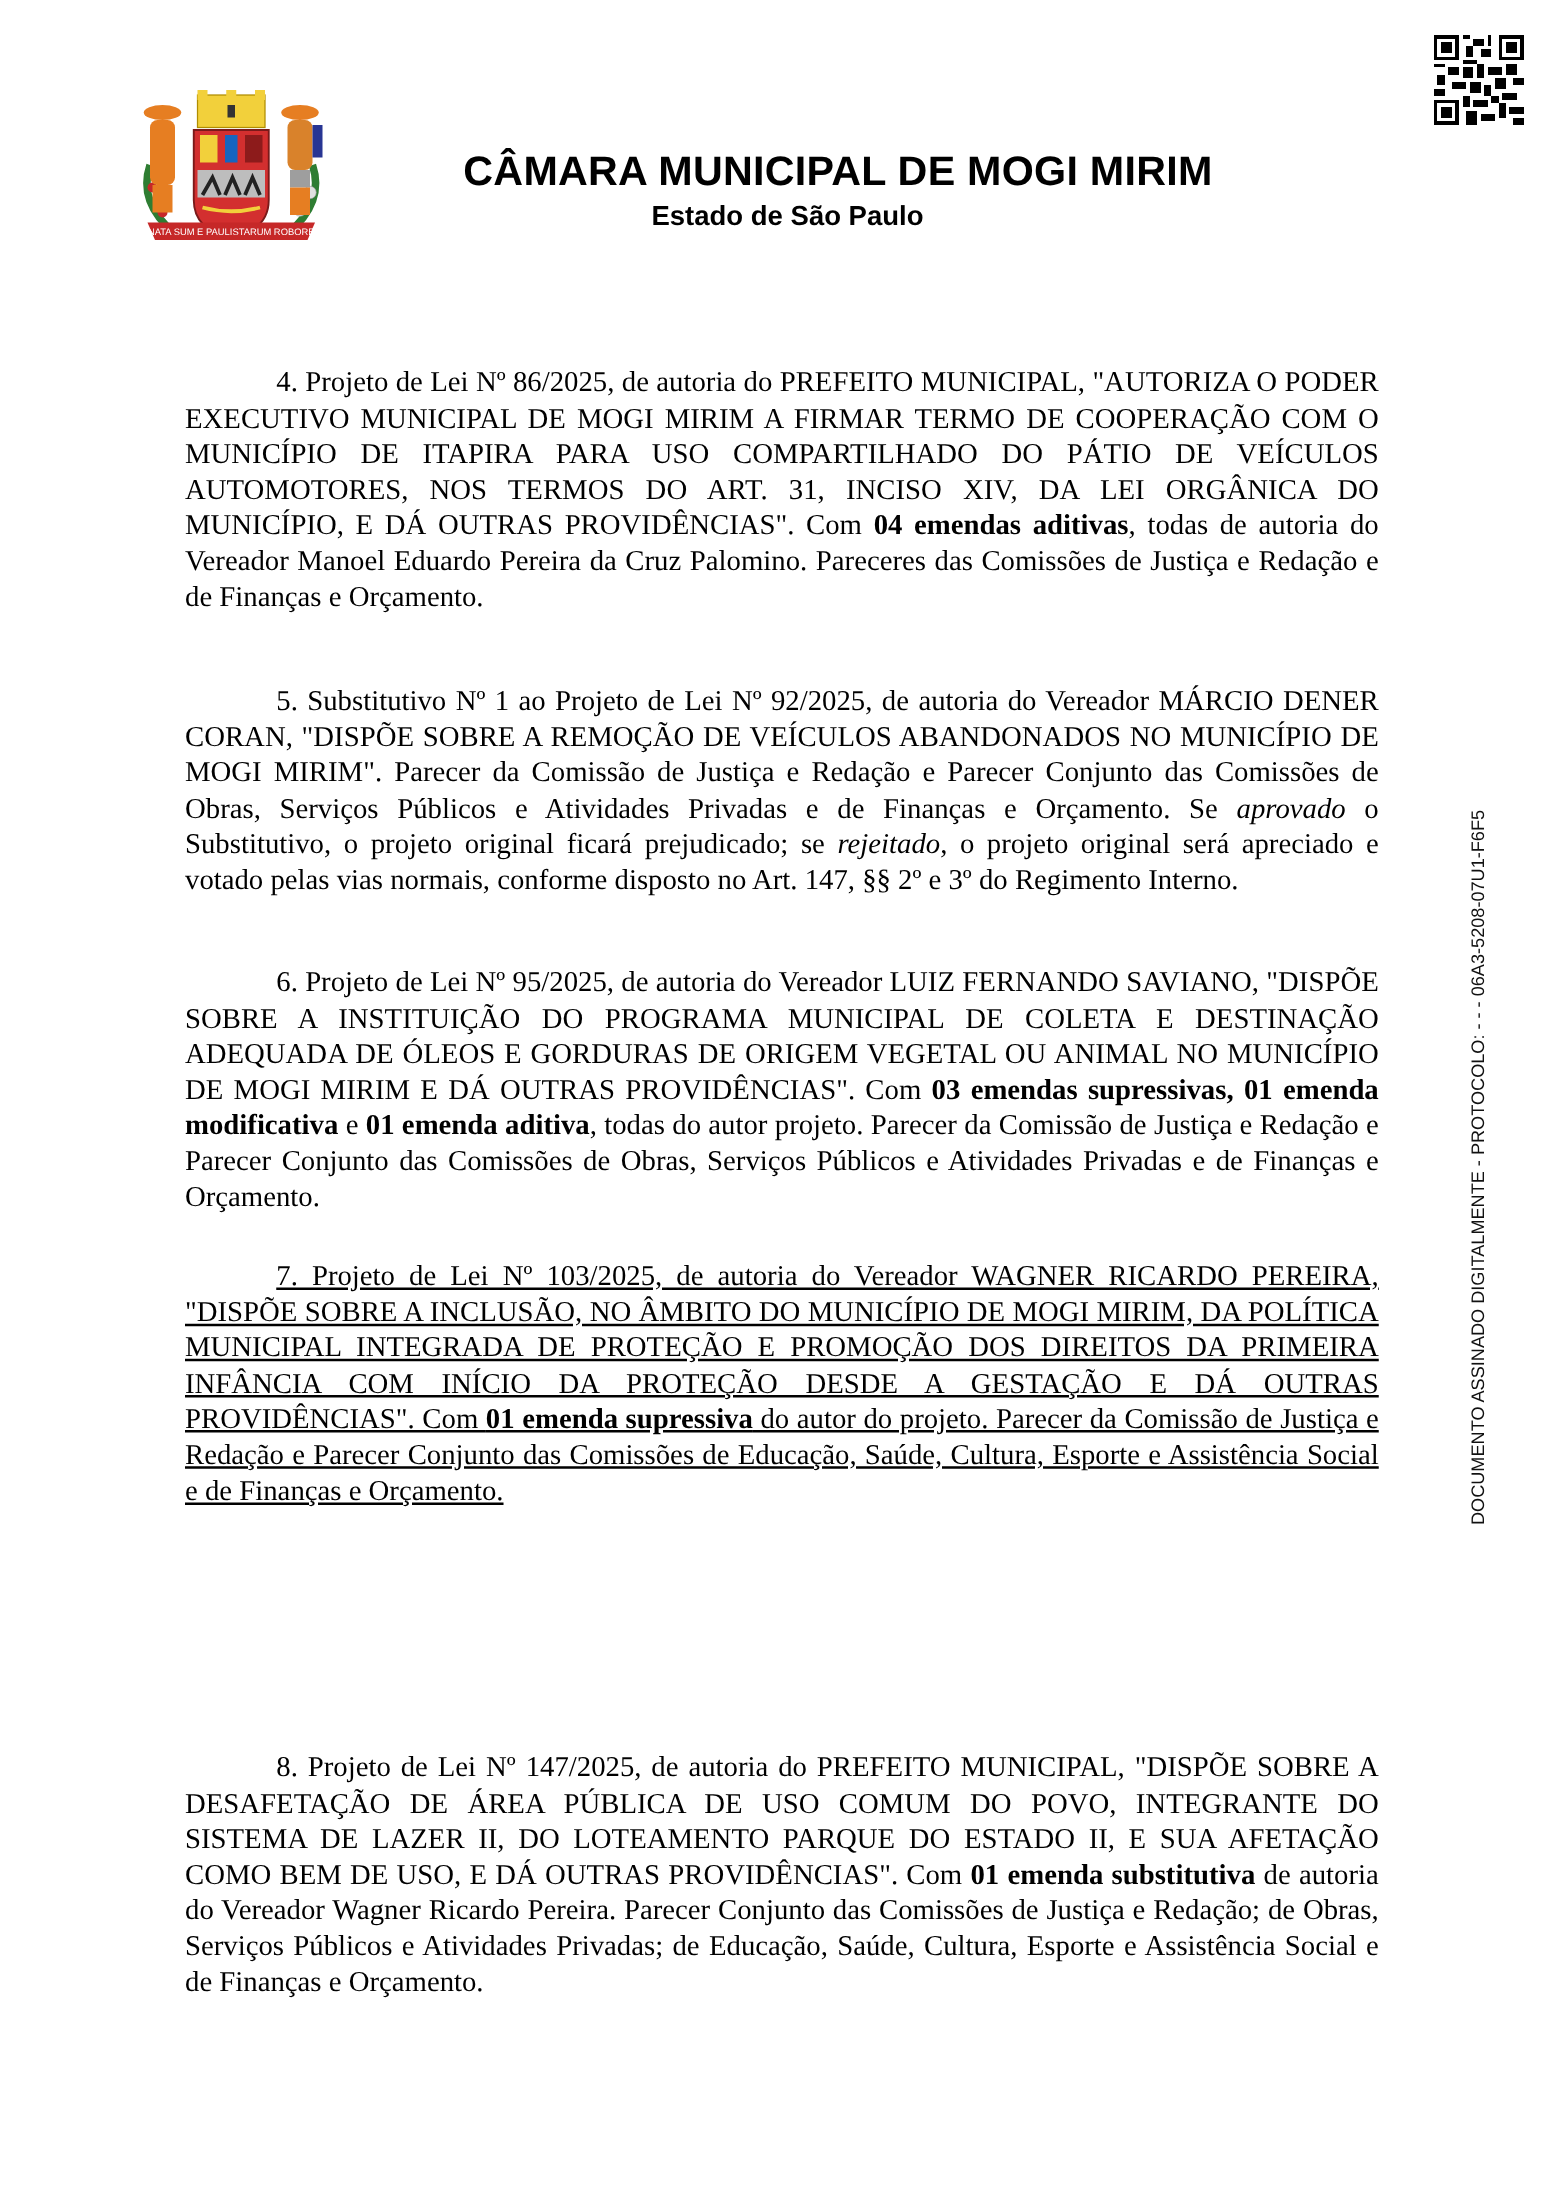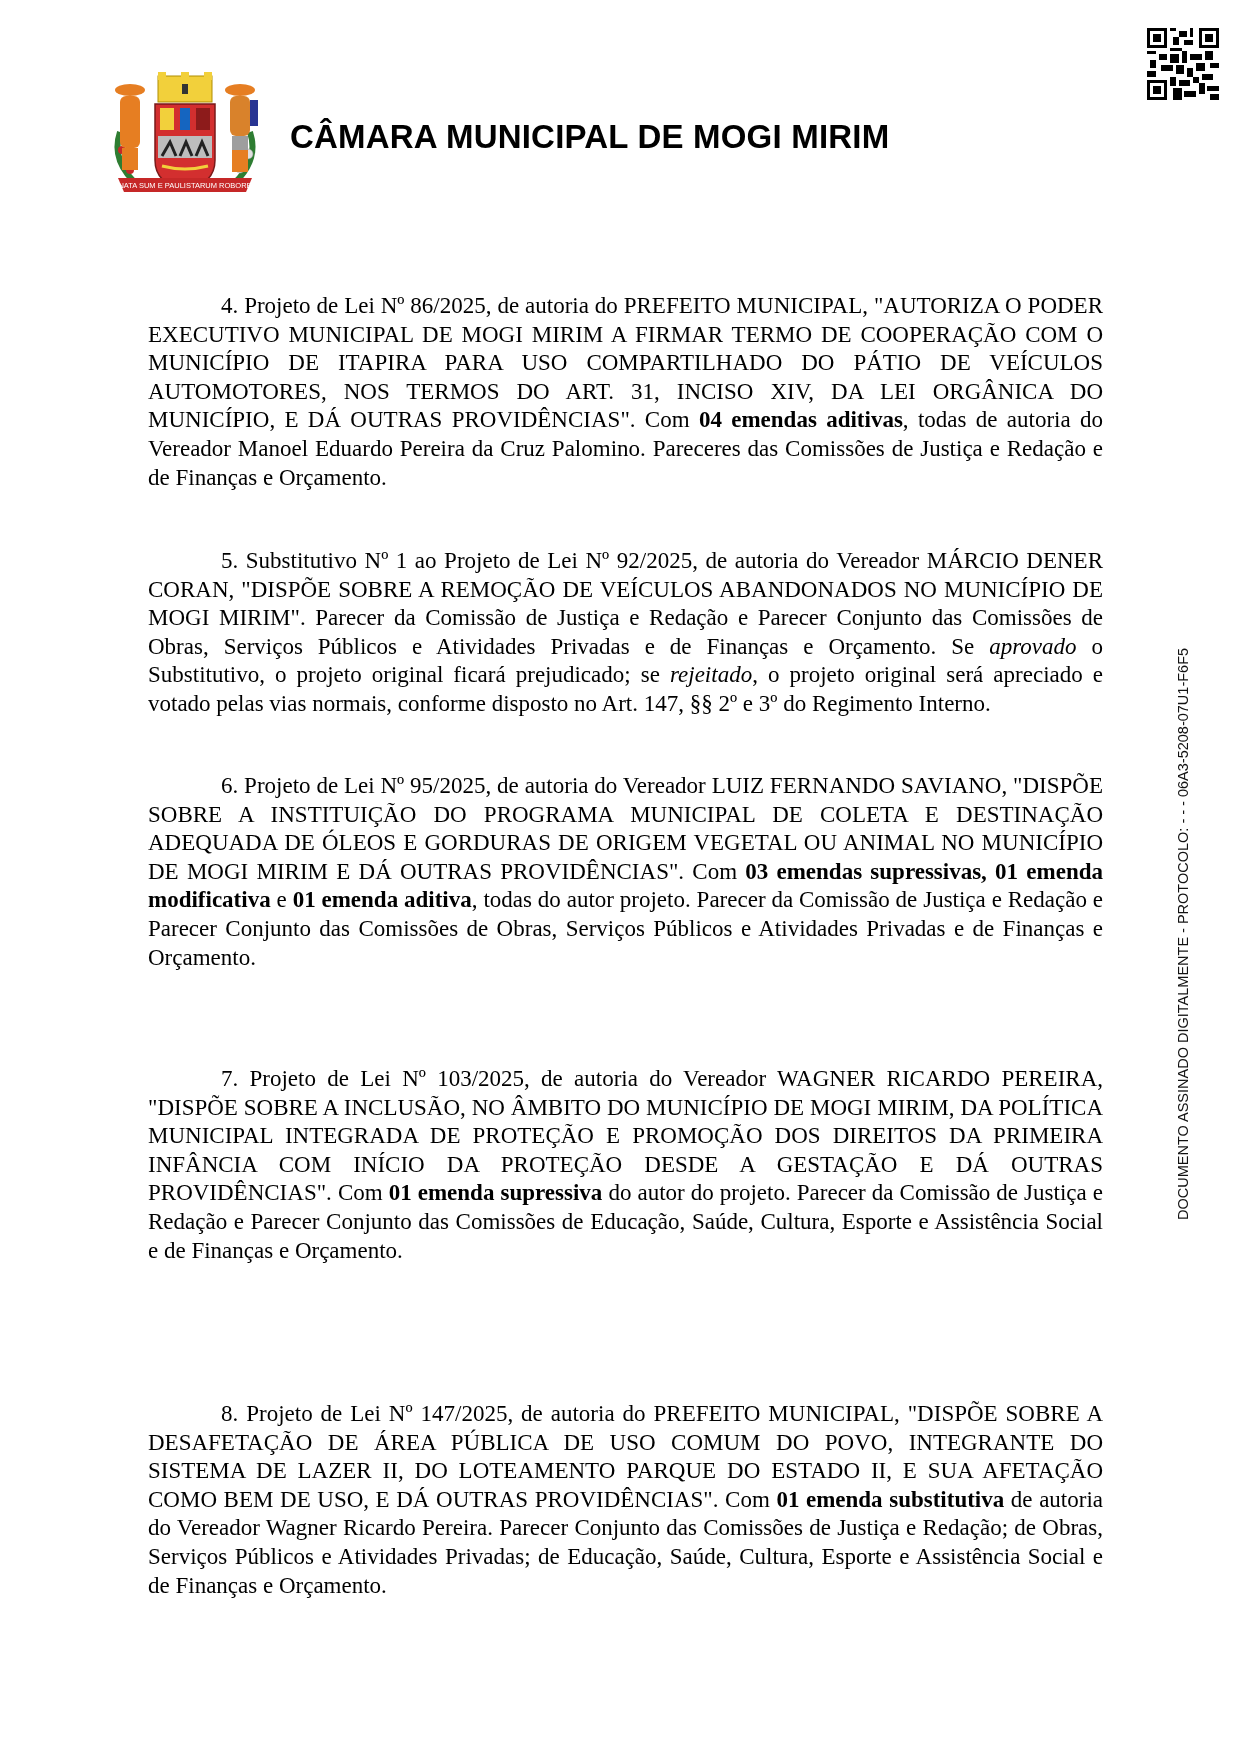--- a/index.html
+++ b/index.html
@@ -2,37 +2,37 @@
 <html><head>
 <meta charset="utf-8">
 <style>
   html, body { margin: 0; padding: 0; background: #ffffff; }
   body { width: 1241px; height: 1755px; position: relative; overflow: hidden; color: #000; }
   .page { position: absolute; left: 0; top: 0; width: 1241px; height: 1755px; background: #fff; }
 
   .crest { position: absolute; left: 100px; top: 72px; width: 170px; height: 128px; }
   .qr { position: absolute; left: 1145px; top: 28px; width: 76px; height: 72px; }
 
-  .header-title { position: absolute; left: 290px; top: 118px; width: 680px; text-align: left;
+  .header-title { position: absolute; left: 290px; top: 118px; width: 680px; text-align: right;
     font-family: "Liberation Sans", sans-serif; font-weight: bold; font-size: 33px; letter-spacing: 0.2px; }
   .header-sub { position: absolute; left: 290px; top: 160px; width: 680px; text-align: center;
     font-family: "Liberation Sans", sans-serif; font-weight: bold; font-size: 22px; }
 
   .side-stamp { position: absolute; left: 1175px; top: 1220px; transform-origin: 0 0; transform: rotate(-90deg);
     white-space: nowrap; font-family: "Liberation Sans", sans-serif; font-size: 14.5px; color: #111; }
 
   .item { position: absolute; left: 148px; width: 955px; font-family: "Liberation Serif", serif;
     font-size: 23px; line-height: 28.6px; text-align: justify; text-align-last: left; }
   .item .indent { display: inline-block; width: 73px; }
   .item b { font-weight: bold; }
   .item i { font-style: italic; font-weight: normal; }
   #item-4 { top: 292px; }
   #item-5 { top: 547px; }
   #item-6 { top: 772px; }
-  #item-7 { top: 1065px; }
+  #item-7 { top: 1007px; text-decoration: underline; }
   #item-8 { top: 1400px; }
 </style>
 </head>
 <body>
 
 <div class="page">
 
   <svg class="crest" viewBox="0 0 170 128">
 
     <path d="M20 60 Q10 90 40 115" stroke="#2e7d32" stroke-width="6" fill="none"></path>
@@ -106,20 +106,21 @@
         <rect x="19" y="16" width="4" height="2"></rect>
         <rect x="18" y="19" width="2" height="4"></rect>
       <rect x="21" y="20" width="4" height="2"></rect>
         <rect x="9" y="21" width="3" height="4"></rect>
         <rect x="13" y="22" width="4" height="2"></rect>
       <rect x="22" y="23" width="3" height="2"></rect>
     </g>
   </svg>
 
   <div class="header-title">CÂMARA MUNICIPAL DE MOGI MIRIM</div>
+  <div class="header-sub">Estado de São Paulo</div>
 
   <div class="side-stamp">DOCUMENTO ASSINADO  DIGITALMENTE - PROTOCOLO: - - - 06A3-5208-07U1-F6F5</div>
 
   <div class="item" id="item-4"><span class="indent"></span><span>4. Projeto de Lei Nº 86/2025, de autoria do PREFEITO MUNICIPAL, "AUTORIZA O PODER EXECUTIVO MUNICIPAL DE MOGI MIRIM A FIRMAR TERMO DE COOPERAÇÃO COM O MUNICÍPIO DE ITAPIRA PARA USO COMPARTILHADO DO PÁTIO DE VEÍCULOS AUTOMOTORES, NOS TERMOS DO ART. 31, INCISO XIV, DA LEI ORGÂNICA DO MUNICÍPIO, E DÁ OUTRAS PROVIDÊNCIAS". Com </span><b>04 emendas aditivas</b><span>, todas de autoria do Vereador Manoel Eduardo Pereira da Cruz Palomino. Pareceres das Comissões de Justiça e Redação e de Finanças e Orçamento.</span></div>
   <div class="item" id="item-5"><span class="indent"></span><span>5. Substitutivo Nº 1 ao Projeto de Lei Nº 92/2025, de autoria do Vereador MÁRCIO DENER CORAN, "DISPÕE SOBRE A REMOÇÃO DE VEÍCULOS ABANDONADOS NO MUNICÍPIO DE MOGI MIRIM". Parecer da Comissão de Justiça e Redação e Parecer Conjunto das Comissões de Obras, Serviços Públicos e Atividades Privadas e de Finanças e Orçamento. Se </span><i>aprovado</i><span> o Substitutivo, o projeto original ficará prejudicado; se </span><i>rejeitado</i><span>, o projeto original será apreciado e votado pelas vias normais, conforme disposto no Art. 147, §§ 2º e 3º do Regimento Interno.</span></div>
   <div class="item" id="item-6"><span class="indent"></span><span>6. Projeto de Lei Nº 95/2025, de autoria do Vereador LUIZ FERNANDO SAVIANO, "DISPÕE SOBRE A INSTITUIÇÃO DO PROGRAMA MUNICIPAL DE COLETA E DESTINAÇÃO ADEQUADA DE ÓLEOS E GORDURAS DE ORIGEM VEGETAL OU ANIMAL NO MUNICÍPIO DE MOGI MIRIM E DÁ OUTRAS PROVIDÊNCIAS". Com </span><b>03 emendas supressivas, 01 emenda modificativa</b><span> e </span><b>01 emenda aditiva</b><span>, todas do autor projeto. Parecer da Comissão de Justiça e Redação e Parecer Conjunto das Comissões de Obras, Serviços Públicos e Atividades Privadas e de Finanças e Orçamento.</span></div>
   <div class="item" id="item-7"><span class="indent"></span><span>7. Projeto de Lei Nº 103/2025, de autoria do Vereador WAGNER RICARDO PEREIRA, "DISPÕE SOBRE A INCLUSÃO, NO ÂMBITO DO MUNICÍPIO DE MOGI MIRIM, DA POLÍTICA MUNICIPAL INTEGRADA DE PROTEÇÃO E PROMOÇÃO DOS DIREITOS DA PRIMEIRA INFÂNCIA COM INÍCIO DA PROTEÇÃO DESDE A GESTAÇÃO E DÁ OUTRAS PROVIDÊNCIAS". Com </span><b>01 emenda supressiva</b><span> do autor do projeto. Parecer da Comissão de Justiça e Redação e Parecer Conjunto das Comissões de Educação, Saúde, Cultura, Esporte e Assistência Social e de Finanças e Orçamento.</span></div>
   <div class="item" id="item-8"><span class="indent"></span><span>8. Projeto de Lei Nº 147/2025, de autoria do PREFEITO MUNICIPAL, "DISPÕE SOBRE A DESAFETAÇÃO DE ÁREA PÚBLICA DE USO COMUM DO POVO, INTEGRANTE DO SISTEMA DE LAZER II, DO LOTEAMENTO PARQUE DO ESTADO II, E SUA AFETAÇÃO COMO BEM DE USO, E DÁ OUTRAS PROVIDÊNCIAS". Com </span><b>01 emenda substitutiva</b><span> de autoria do Vereador Wagner Ricardo Pereira. Parecer Conjunto das Comissões de Justiça e Redação; de Obras, Serviços Públicos e Atividades Privadas; de Educação, Saúde, Cultura, Esporte e Assistência Social e de Finanças e Orçamento.</span></div>
 </div>
 

